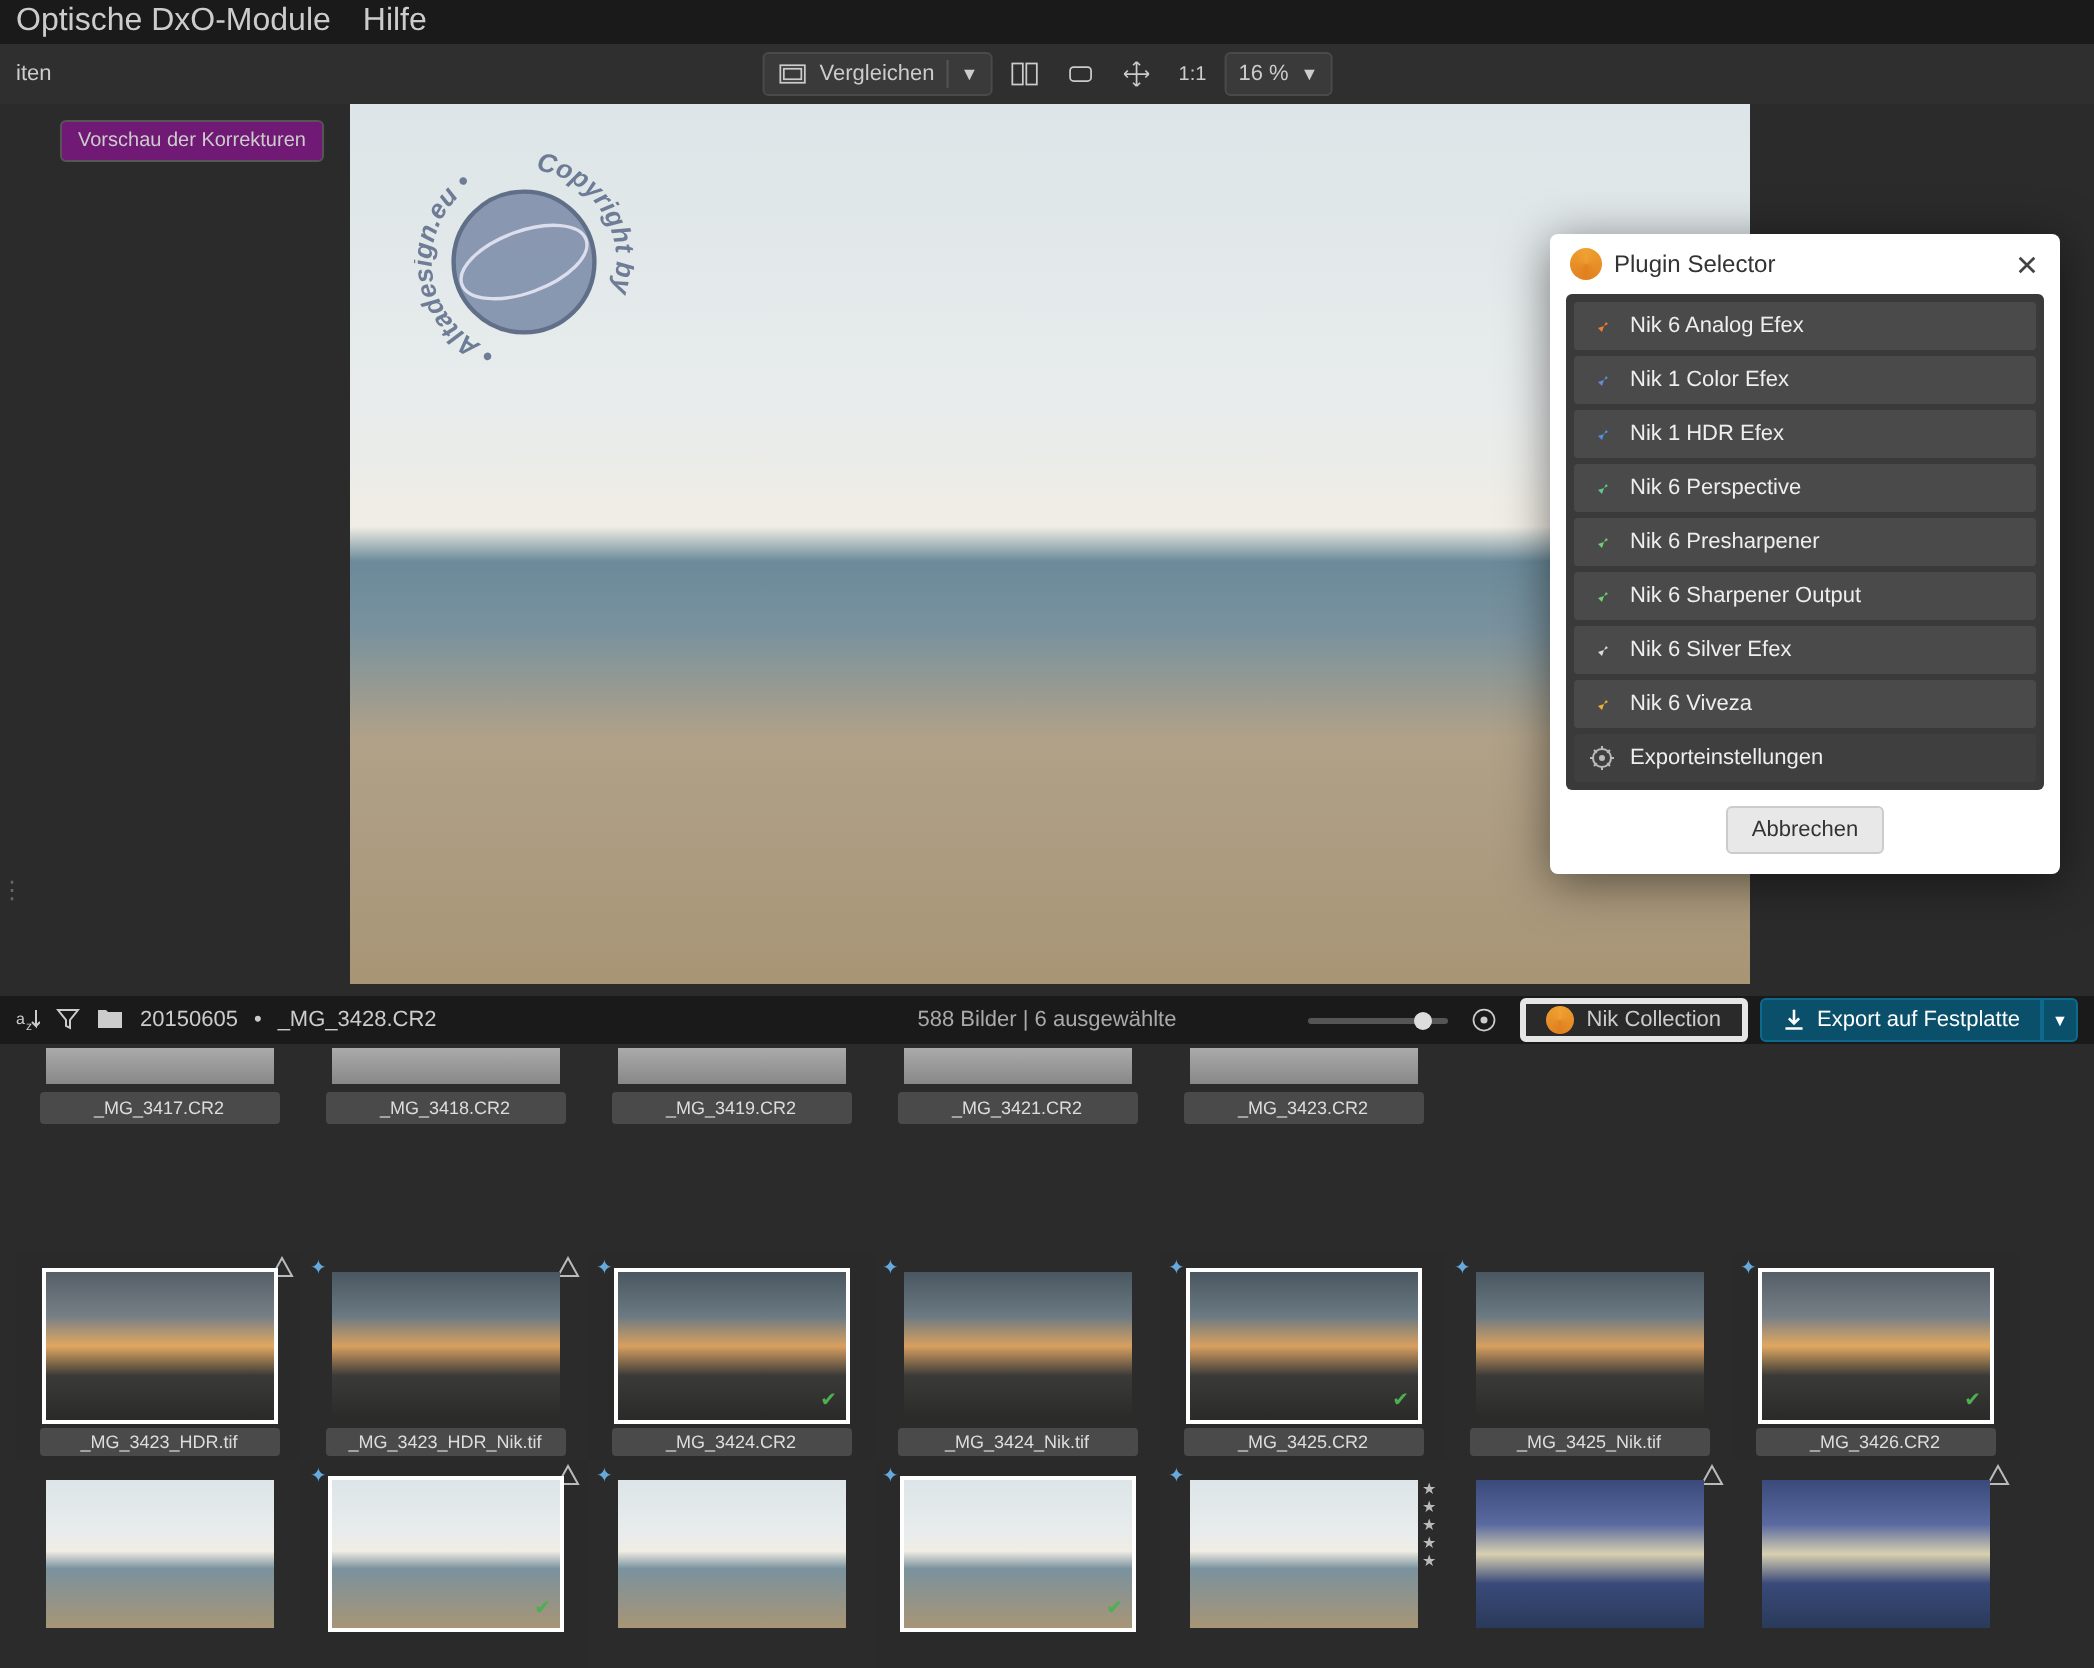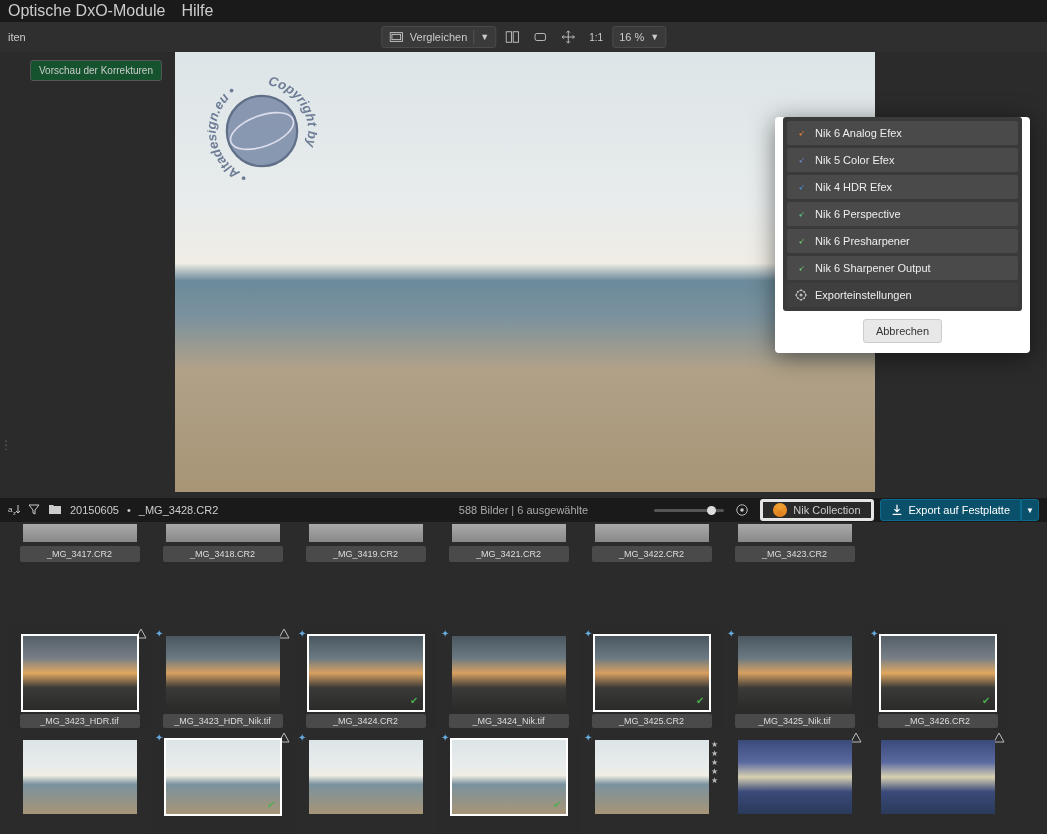--- a/index.html
+++ b/index.html
@@ -9,21 +9,21 @@
 .subbar{background:#2f2f2f;height:30px;display:flex;align-items:center;padding:0 8px;position:relative}
 .subbar-left{color:#ccc;font-size:11px}
 .subbar-center{position:absolute;left:50%;transform:translateX(-50%);display:flex;align-items:center;gap:4px}
 .cmpgrp{display:flex;align-items:center;background:#3a3a3a;border:1px solid #4a4a4a;border-radius:3px;height:22px;padding:0 6px;gap:6px;font-size:11px}
 .cmpgrp .sep{width:1px;height:14px;background:#555}
 .ico{display:inline-flex;align-items:center;justify-content:center;width:16px;height:16px}
 .btnico{width:24px;height:22px;display:flex;align-items:center;justify-content:center;border-radius:3px;cursor:pointer}
 .zoom{display:flex;align-items:center;background:#3a3a3a;border:1px solid #4a4a4a;border-radius:3px;height:22px;padding:0 6px;gap:6px;font-size:11px}
 .previewwrap{position:relative;height:446px;background:#2b2b2b;display:flex;justify-content:center;padding-top:0}
 .preview{width:700px;height:440px;background:linear-gradient(to bottom,#dde5e8 0%,#e8ecec 35%,#f0ede4 48%,#6b8a9a 52%,#7a929e 60%,#b0a188 72%,#a89576 100%);position:relative;margin-left:2px}
-.badge{position:absolute;top:8px;left:30px;background:#14532d;border:1px solid #555;border-radius:3px;padding:4px 8px;font-size:10px;cursor:pointer}
+.badge{position:absolute;top:8px;left:30px;background:#701a75;border:1px solid #555;border-radius:3px;padding:4px 8px;font-size:10px;cursor:pointer}
 .watermark{position:absolute;left:32px;top:24px;width:110px;height:110px;border-radius:50%;display:flex;align-items:center;justify-content:center}
 .watermark svg{width:110px;height:110px;opacity:.85}
 .pathbar{background:#1a1a1a;height:24px;display:flex;align-items:center;padding:0 8px;gap:8px;font-size:11px;position:relative}
 .pathbar .pleft{display:flex;align-items:center;gap:8px;color:#ccc}
 .pathbar .pcenter{position:absolute;left:50%;transform:translateX(-50%);color:#aaa}
 .pathbar .pright{margin-left:auto;display:flex;align-items:center;gap:6px}
 .slider{width:70px;height:3px;background:#555;border-radius:2px;position:relative}
 .slider .knob{position:absolute;right:8px;top:-3px;width:9px;height:9px;border-radius:50%;background:#ddd}
 .nikbtn{display:flex;align-items:center;gap:6px;background:#2a2a2a;border:3px solid #e5e5e5;border-radius:3px;height:22px;padding:0 10px;cursor:pointer}
 .expbtn{display:flex;align-items:center;gap:6px;background:#0a506b;border:1px solid #0e6a8c;border-radius:3px 0 0 3px;height:22px;padding:0 10px;color:#fff;cursor:pointer}
@@ -193,24 +193,20 @@
       <div class="cell" style="height: 44px;">
         <div class="strip"></div>
         <div class="tlabel">_MG_3419.CR2</div>
       </div>
       <div class="cell" style="height: 44px;">
         <div class="strip"></div>
         <div class="tlabel">_MG_3421.CR2</div>
       </div>
       <div class="cell" style="height: 44px;">
         <div class="strip"></div>
-        <div class="tlabel">_MG_3422.CR2</div>
-      </div>
-      <div class="cell" style="height: 44px;">
-        <div class="strip"></div>
         <div class="tlabel">_MG_3423.CR2</div>
       </div>
     </div>
   <div class="frow" id="r2">
       <div class="cell framed">
         <span class="cornerico"><svg viewBox="0 0 12 12" width="12" height="12">
             <path d="M6 1l5 9H1z" fill="none" stroke="#bbb"></path>
           </svg></span>
         <div class="tpad">
           <div class="thumb sky2 sel"></div>
@@ -320,56 +316,77 @@
             <path d="M6 1l5 9H1z" fill="none" stroke="#bbb"></path>
           </svg></span>
         <div class="tpad">
           <div class="thumb sky4 "></div>
         </div>
       </div>
     </div>
 </div>
 
 <div class="dlg">
+  <div class="dlgtitle">
+    <span class="dico"></span>
+    <span>Plugin Selector</span>
+    <span class="dlgclose">
+      <svg viewBox="0 0 12 12" width="11" height="11">
+          <path d="M2 2l8 8M10 2l-8 8" stroke="#444" stroke-width="1.5"></path>
+        </svg>
+    </span>
+  </div>
   <div class="dlgbody" id="plist">
       <div class="pitem">
         <span class="pin"><svg viewBox="0 0 12 12" width="12" height="12">
             <path d="M5 1l4 4-2 1-1 3-1-1-3 3 3-3-1-1 3-1 1-2z" fill="#f08030"></path>
           </svg></span>
         <span>Nik 6 Analog Efex</span>
       </div>
       <div class="pitem">
         <span class="pin"><svg viewBox="0 0 12 12" width="12" height="12">
             <path d="M5 1l4 4-2 1-1 3-1-1-3 3 3-3-1-1 3-1 1-2z" fill="#6a8ad0"></path>
           </svg></span>
-        <span>Nik 5 Color Efex</span>
+        <span>Nik 1 Color Efex</span>
       </div>
       <div class="pitem">
         <span class="pin"><svg viewBox="0 0 12 12" width="12" height="12">
             <path d="M5 1l4 4-2 1-1 3-1-1-3 3 3-3-1-1 3-1 1-2z" fill="#5090e0"></path>
           </svg></span>
-        <span>Nik 4 HDR Efex</span>
+        <span>Nik 1 HDR Efex</span>
       </div>
       <div class="pitem">
         <span class="pin"><svg viewBox="0 0 12 12" width="12" height="12">
             <path d="M5 1l4 4-2 1-1 3-1-1-3 3 3-3-1-1 3-1 1-2z" fill="#60c888"></path>
           </svg></span>
         <span>Nik 6 Perspective</span>
       </div>
       <div class="pitem">
         <span class="pin"><svg viewBox="0 0 12 12" width="12" height="12">
             <path d="M5 1l4 4-2 1-1 3-1-1-3 3 3-3-1-1 3-1 1-2z" fill="#70d070"></path>
           </svg></span>
         <span>Nik 6 Presharpener</span>
       </div>
       <div class="pitem">
         <span class="pin"><svg viewBox="0 0 12 12" width="12" height="12">
             <path d="M5 1l4 4-2 1-1 3-1-1-3 3 3-3-1-1 3-1 1-2z" fill="#70d070"></path>
           </svg></span>
         <span>Nik 6 Sharpener Output</span>
+      </div>
+      <div class="pitem">
+        <span class="pin"><svg viewBox="0 0 12 12" width="12" height="12">
+            <path d="M5 1l4 4-2 1-1 3-1-1-3 3 3-3-1-1 3-1 1-2z" fill="#ddd"></path>
+          </svg></span>
+        <span>Nik 6 Silver Efex</span>
+      </div>
+      <div class="pitem">
+        <span class="pin"><svg viewBox="0 0 12 12" width="12" height="12">
+            <path d="M5 1l4 4-2 1-1 3-1-1-3 3 3-3-1-1 3-1 1-2z" fill="#f0b030"></path>
+          </svg></span>
+        <span>Nik 6 Viveza</span>
       </div>
       <div class="pitem last">
         <span class="pin"><svg viewBox="0 0 12 12" width="12" height="12">
             <circle cx="6" cy="6" r="4.5" fill="none" stroke="#bbb"></circle>
             <circle cx="6" cy="6" r="1.5" fill="#bbb"></circle>
             <path d="M6 0v2M6 10v2M0 6h2M10 6h2M2 2l1.4 1.4M8.6 8.6L10 10M10 2L8.6 3.4M3.4 8.6L2 10" stroke="#bbb"></path>
           </svg></span>
         <span>Exporteinstellungen</span>
       </div>
     </div>

